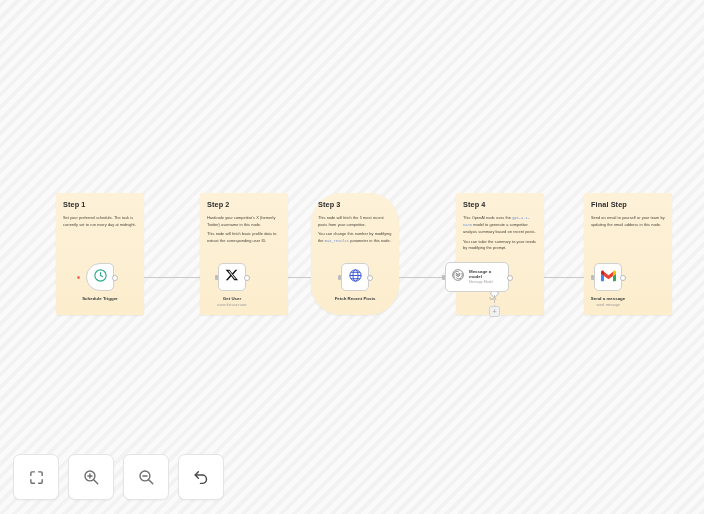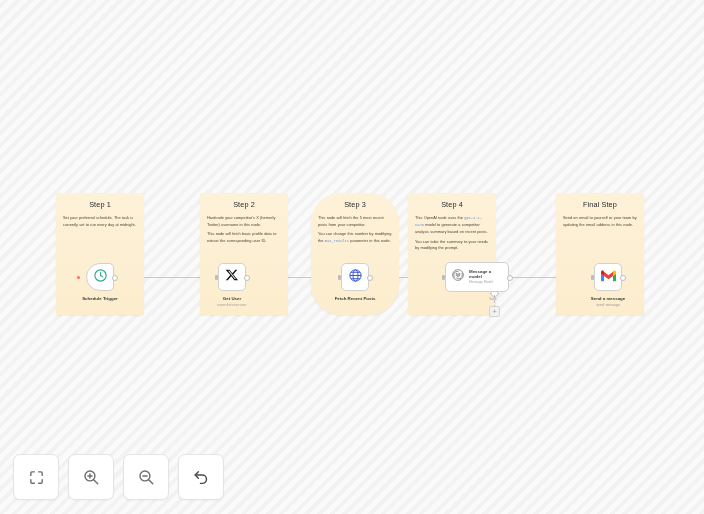--- a/index.html
+++ b/index.html
@@ -40,26 +40,25 @@
     background: #fdf0d5;
     background-image: linear-gradient(180deg, #fdf1d8 0%, #fcedcd 100%);
     border-radius: 2px;
     box-sizing: border-box;
     padding: 8px 7px 0 7px;
     box-shadow: 0 1px 2px rgba(0,0,0,0.06);
   }
 
   .step-title {
     font-size: 7.3px;
-    font-weight: normal;
+    font-weight: bold;
     color: #2b2b2b;
     letter-spacing: 0.1px;
     margin: 0 0 7px 0;
     line-height: 1;
-    text-align: center;
   }
   .step-body {
     font-size: 3.9px;
     line-height: 1.62;
     color: #4a4438;
     margin: 0;
     word-spacing: 0.2px;
   }
   .step-body .code {
     color: #6f8fd0;
@@ -260,29 +259,29 @@
   </div>
 
   <div class="step-card" style="left:311px;border-radius:30px;">
     <div class="step-title">Step 3</div>
     <div class="step-body">
       <p>This node will fetch the 5 most recent posts from your competitor.</p>
       <p><span>You can change this number by modifying the </span><span class="code">max_results</span><span> parameter in this node.</span></p>
     </div>
   </div>
 
-  <div class="step-card" style="left:408px;">
+  <div class="step-card" style="left:456px;">
     <div class="step-title">Step 4</div>
     <div class="step-body">
       <p><span>This OpenAI node uses the </span><span class="code">gpt-4.1-nano</span><span> model to generate a competitor analysis summary based on recent posts.</span></p>
       <p>You can tailor the summary to your needs by modifying the prompt.</p>
     </div>
   </div>
 
-  <div class="step-card" style="left:556px;">
+  <div class="step-card" style="left:584px;">
     <div class="step-title">Final Step</div>
     <div class="step-body">
       <p>Send an email to yourself or your team by updating the email address in this node.</p>
     </div>
   </div>
 
   <div class="trigger-dot" style="left:77px;"></div>
   <div class="node trigger" style="left:86px; top:263px;">
     <span>
       <svg width="15" height="15" viewBox="0 0 24 24" fill="none" stroke="#2dab8a" stroke-width="1.8">

